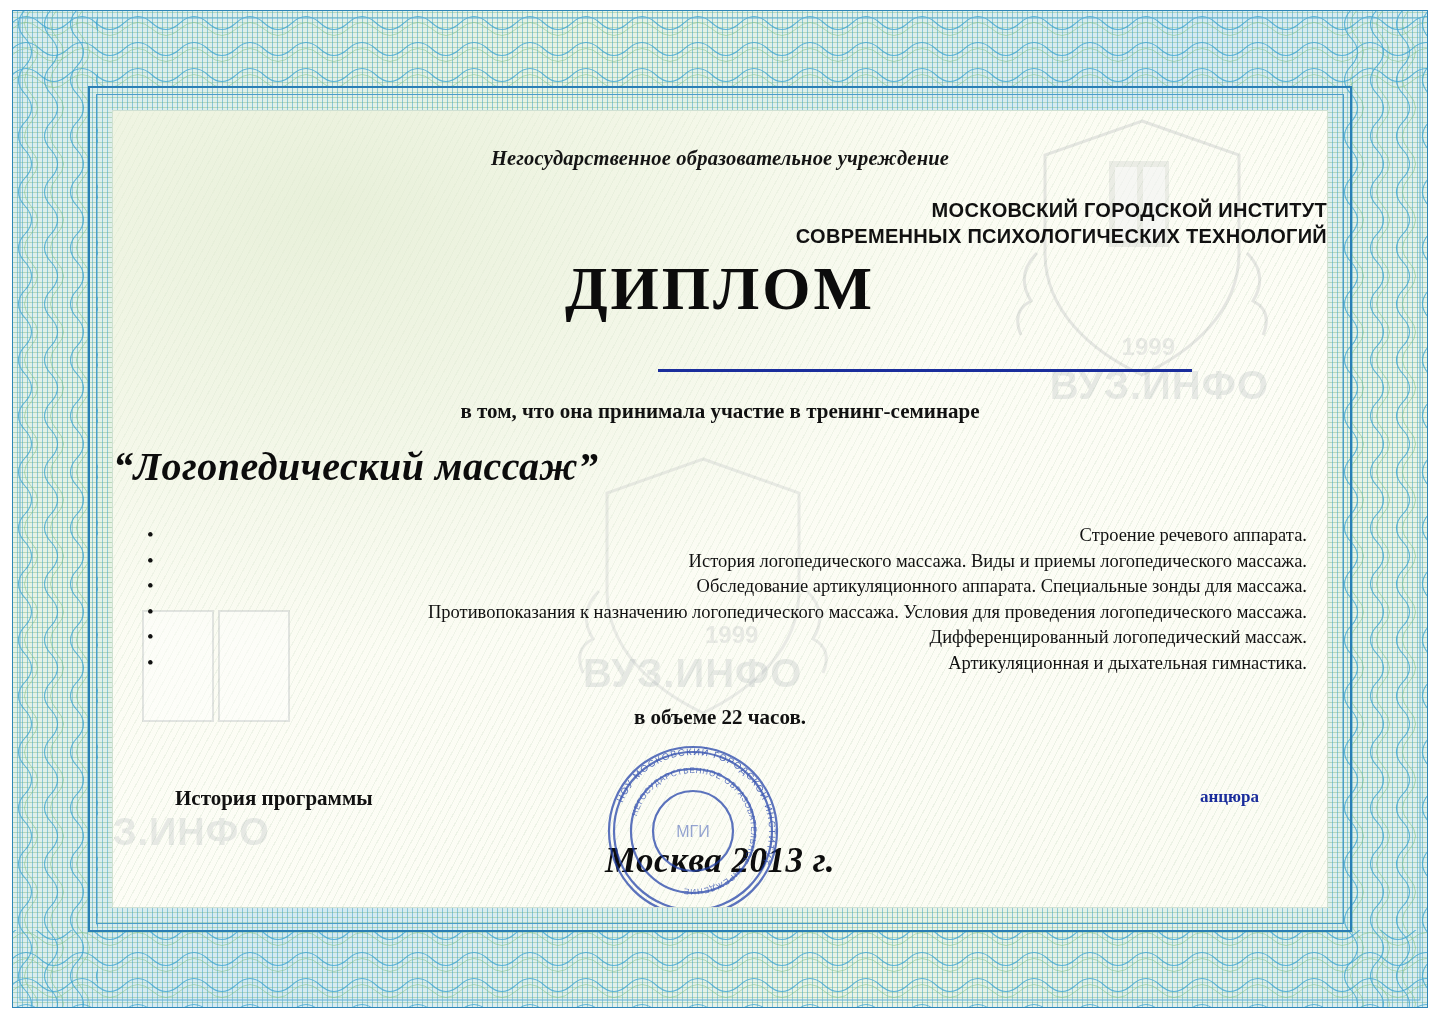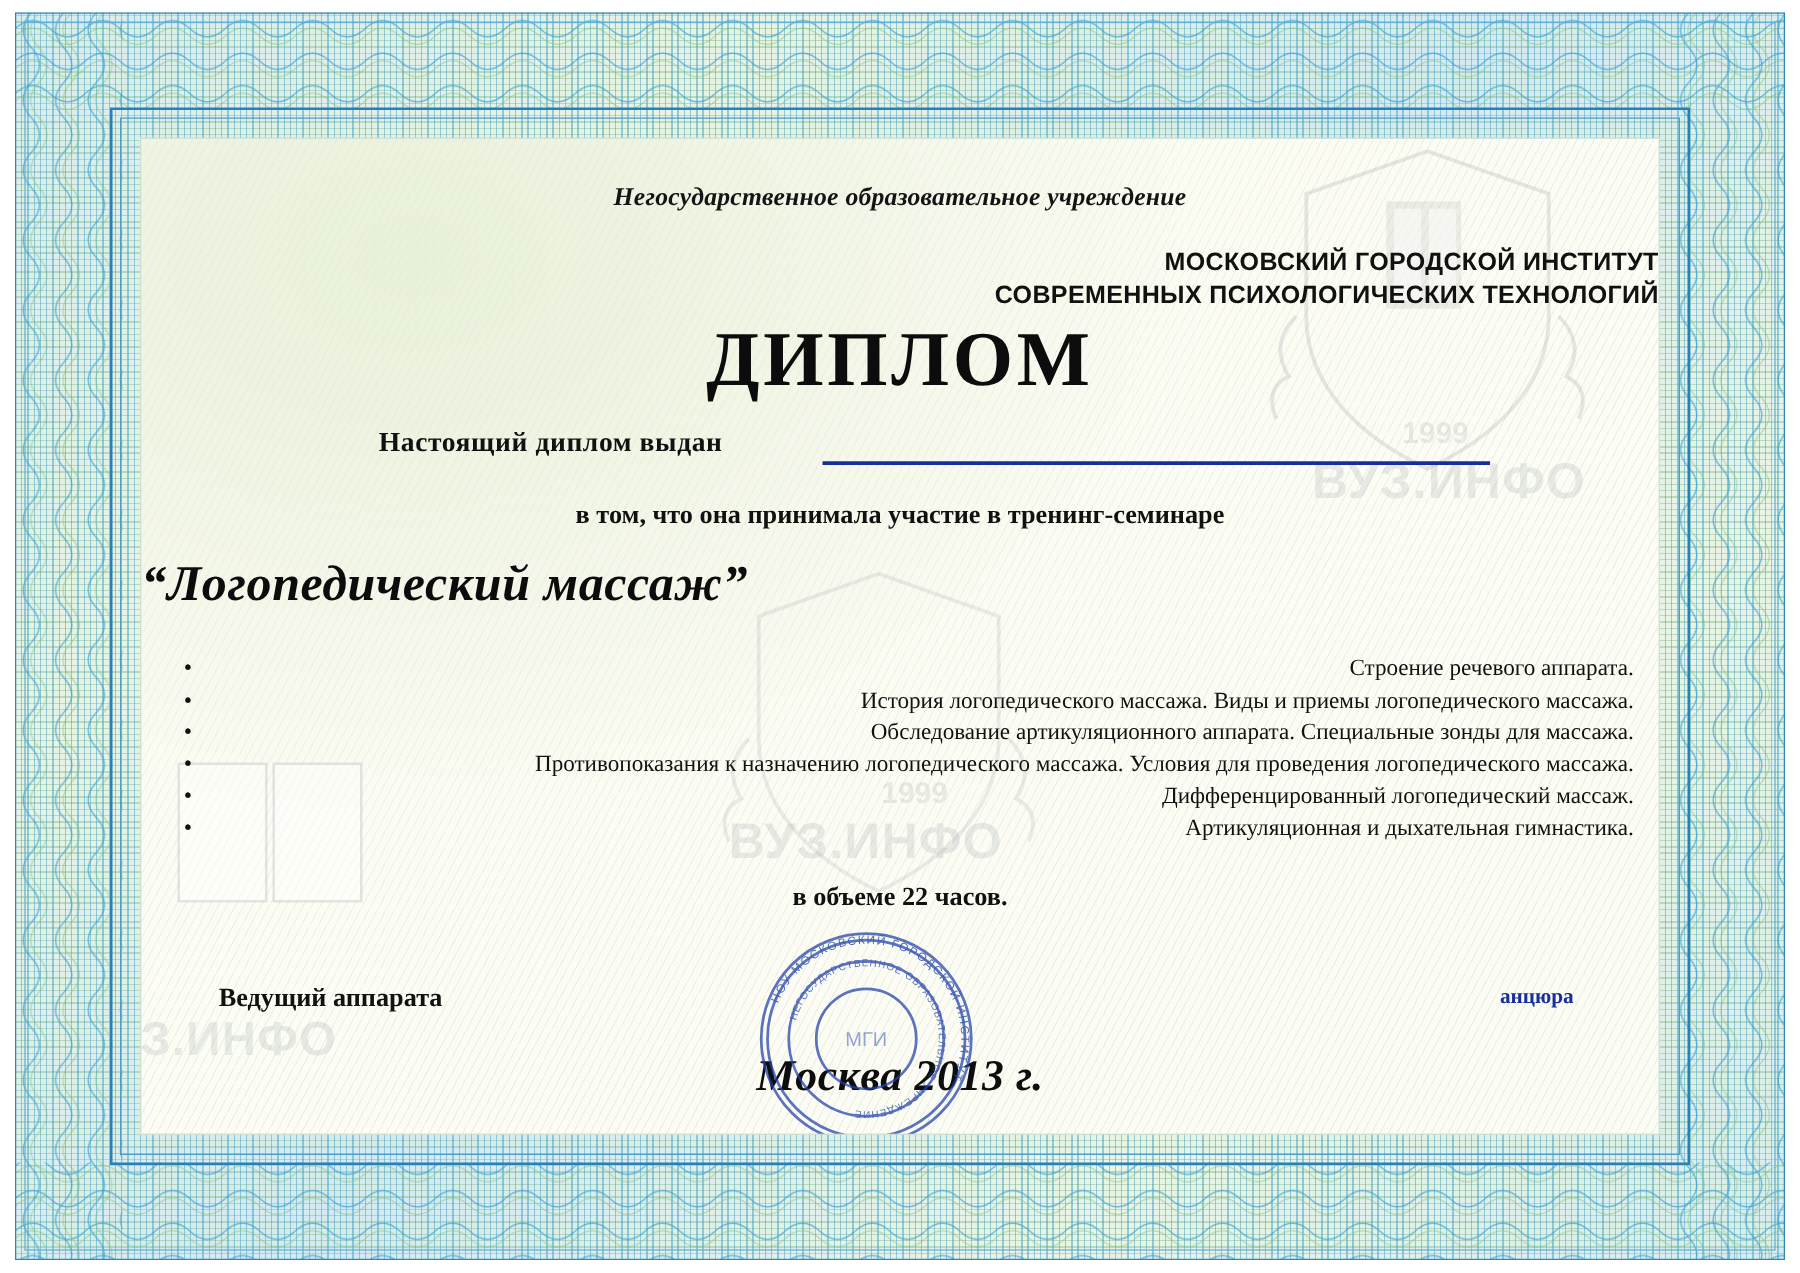--- a/index.html
+++ b/index.html
@@ -366,41 +366,40 @@
       <div class="org-kind">Негосударственное образовательное учреждение</div>
 
       <div class="org-name">
         <div>МОСКОВСКИЙ ГОРОДСКОЙ ИНСТИТУТ</div>
         <div>СОВРЕМЕННЫХ ПСИХОЛОГИЧЕСКИХ ТЕХНОЛОГИЙ</div>
       </div>
 
       <div class="doc-title">ДИПЛОМ</div>
 
       <div class="awarded-row">
-        <div class="awarded-label">Настоящий  диплом  выдан</div>
         <div class="awarded-name"></div>
         <div class="awarded-line"></div>
       </div>
 
       <div class="participation">в том, что она принимала участие в тренинг-семинаре</div>
 
       <div class="seminar-title">“Логопедический массаж”</div>
 
       <ul class="topics">
         <li>Строение речевого аппарата.</li>
         <li>История логопедического массажа. Виды и приемы логопедического массажа.</li>
         <li>Обследование артикуляционного аппарата. Специальные зонды для массажа.</li>
         <li>Противопоказания к назначению логопедического массажа. Условия для проведения логопедического массажа.</li>
         <li>Дифференцированный логопедический массаж.</li>
         <li>Артикуляционная и дыхательная гимнастика.</li>
       </ul>
 
       <div class="volume">в объеме 22 часов.</div>
 
-      <div class="leader">Ведущий аппарата</div>
+      <div class="leader">История программы</div>
       <div class="signer">анцюра</div>
 
       <div class="city-year">Москва 2013 г.</div>
 
       <div class="stamp">
         <svg viewBox="0 0 200 200" width="200" height="200" xmlns="http://www.w3.org/2000/svg">
           <defs>
             <path id="stampOuterPath" d="M100,100 m-76,0 a76,76 0 1,1 152,0 a76,76 0 1,1 -152,0"></path>
             <path id="stampInnerPath" d="M100,100 m-58,0 a58,58 0 1,1 116,0 a58,58 0 1,1 -116,0"></path>
           </defs>

